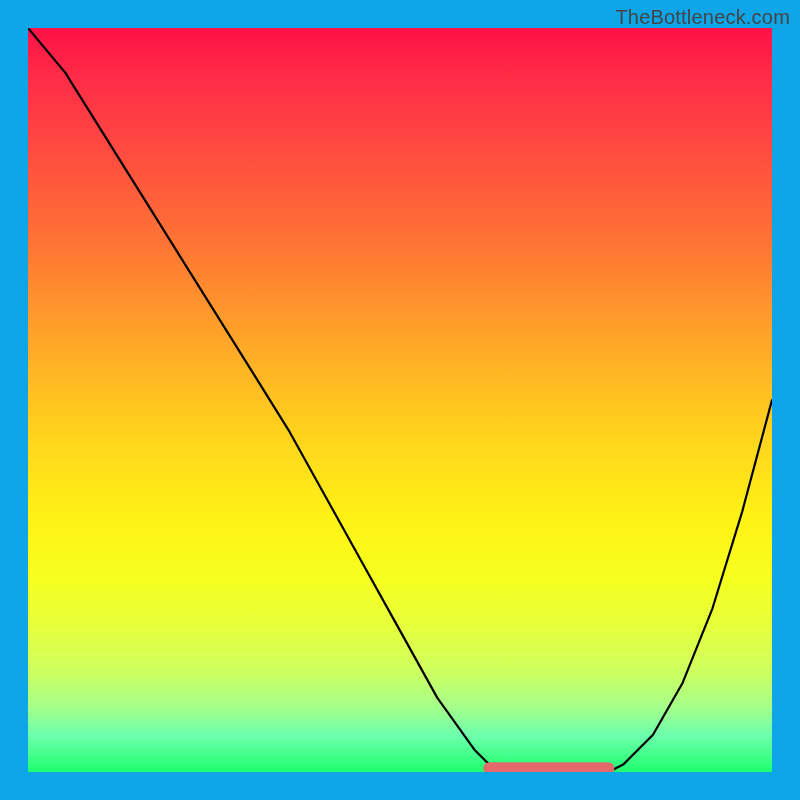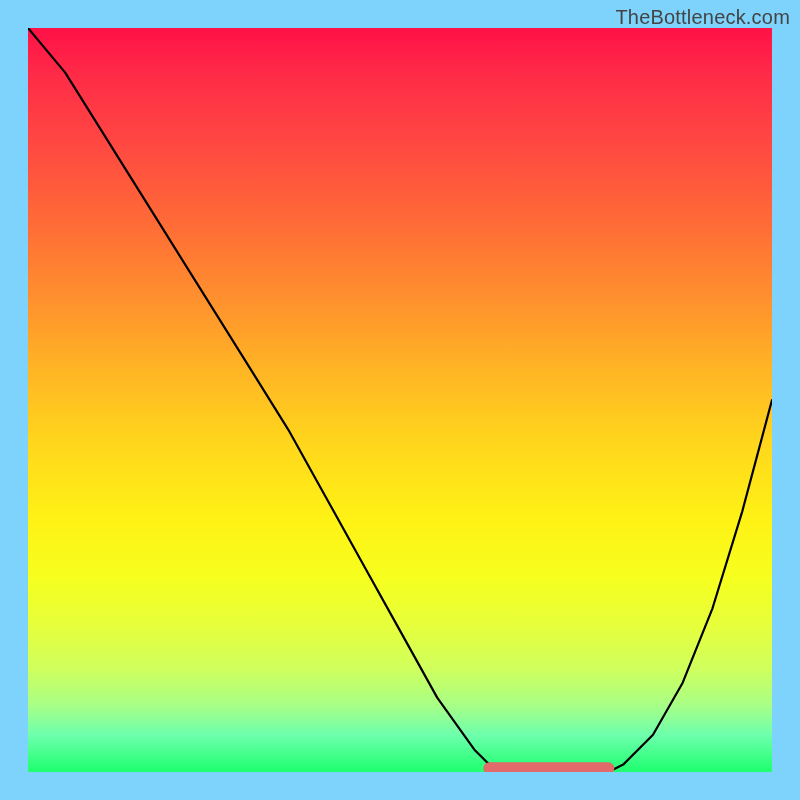--- a/index.html
+++ b/index.html
@@ -8,21 +8,21 @@
     width: 800px;
     height: 800px;
     background: #000;
     overflow: hidden;
     font-family: Arial, Helvetica, sans-serif;
   }
   .frame {
     position: relative;
     width: 800px;
     height: 800px;
-    background: #7dd3fc;
+    background: #0ea5e9;
   }
   .watermark {
     position: absolute;
     top: 6px;
     right: 10px;
     color: #444;
     font-size: 20px;
     font-weight: 400;
     letter-spacing: 0.2px;
     z-index: 5;

